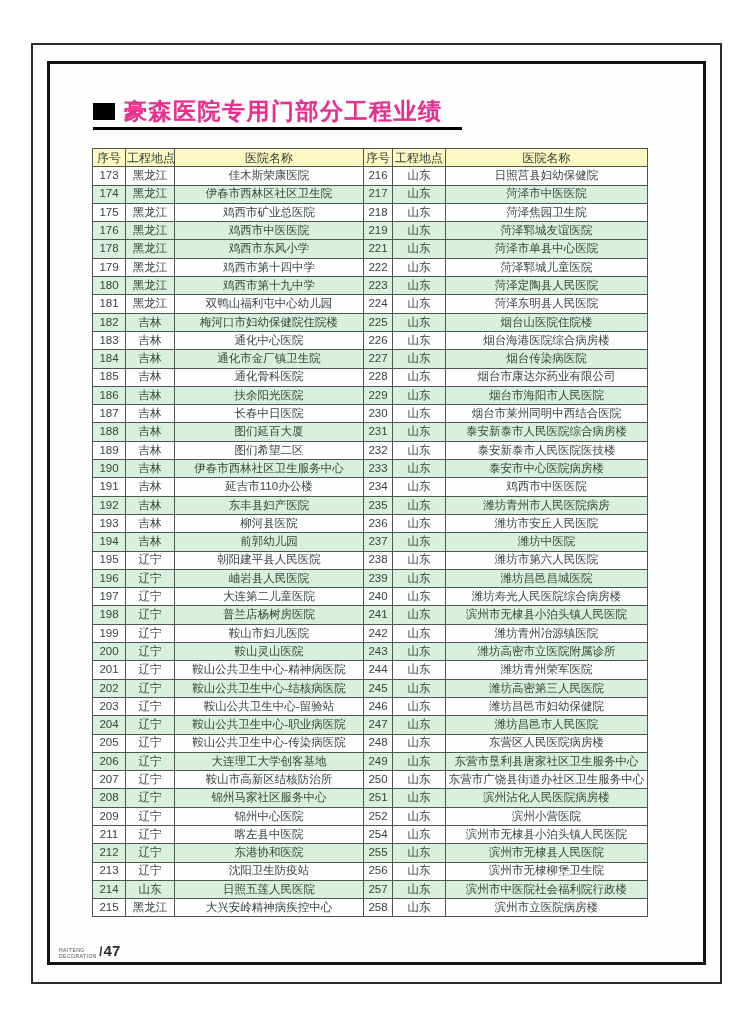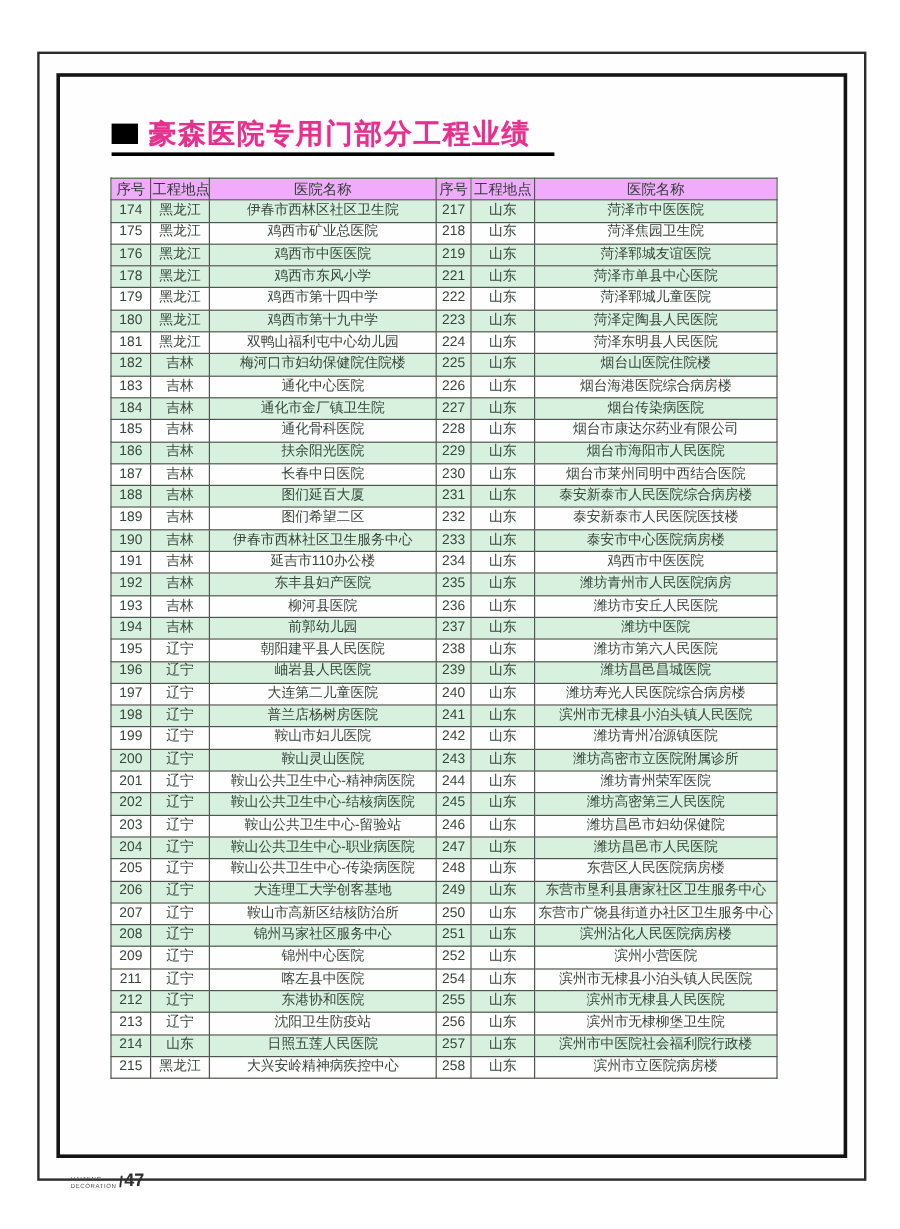--- a/index.html
+++ b/index.html
@@ -33,34 +33,34 @@
     border-collapse:collapse;table-layout:fixed;
   }
   table.projects th,table.projects td{
     border:1px solid #4e564f;
     font-size:11.5px;color:#36443a;
     text-align:center;vertical-align:middle;
     padding:0 1px;height:17.3px;line-height:1;
     overflow:hidden;white-space:nowrap;
   }
   table.projects th{
-    background:#f0abfc;font-weight:normal;font-size:12px;color:#2f3d33;
+    background:#fef9c3;font-weight:normal;font-size:12px;color:#2f3d33;
   }
   tr.row-white td{background:#fdfefd;}
   tr.row-green td{background:#d7f1de;}
   .footer{
     position:absolute;left:59px;top:942px;
     display:flex;align-items:flex-end;gap:1px;color:#2e2e2e;
   }
   .footer .brand{
     font-size:5px;line-height:1.2;letter-spacing:.5px;color:#4a4a4a;
     text-transform:uppercase;
   }
   .footer .slash{font-size:13px;font-weight:bold;transform:skewX(-18deg);margin:0 0 0 1px;}
-  .footer .pagenum{font-size:15px;font-weight:bold;letter-spacing:0;margin-top:33px;}
+  .footer .pagenum{font-size:15px;font-weight:bold;letter-spacing:0;}
 </style>
 </head>
 <body>
 
 <div class="outer-frame"></div>
 <div class="inner-frame"></div>
 
 <div class="title-wrap">
   <span class="title-square"></span>
   <span class="title-text">豪森医院专用门部分工程业绩</span>
@@ -79,20 +79,28 @@
     <tr>
       <th>序号</th>
       <th>工程地点</th>
       <th>医院名称</th>
       <th>序号</th>
       <th>工程地点</th>
       <th>医院名称</th>
     </tr>
   </thead>
   <tbody>
+      <tr class="row-white">
+        <td>173</td>
+        <td>黑龙江</td>
+        <td>佳木斯荣康医院</td>
+        <td>216</td>
+        <td>山东</td>
+        <td>日照莒县妇幼保健院</td>
+      </tr>
       <tr class="row-green">
         <td>174</td>
         <td>黑龙江</td>
         <td>伊春市西林区社区卫生院</td>
         <td>217</td>
         <td>山东</td>
         <td>菏泽市中医医院</td>
       </tr>
       <tr class="row-white">
         <td>175</td>

